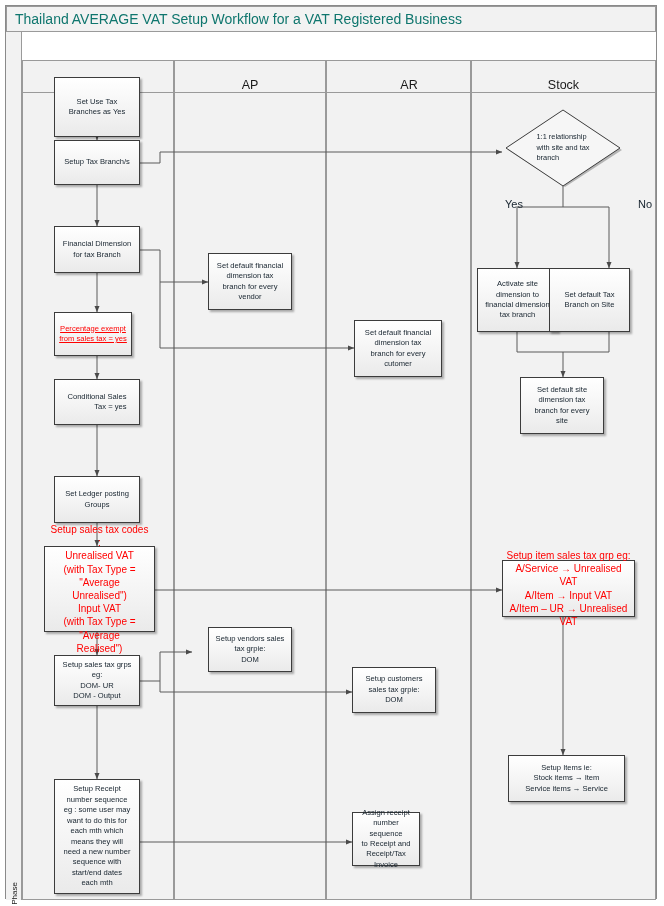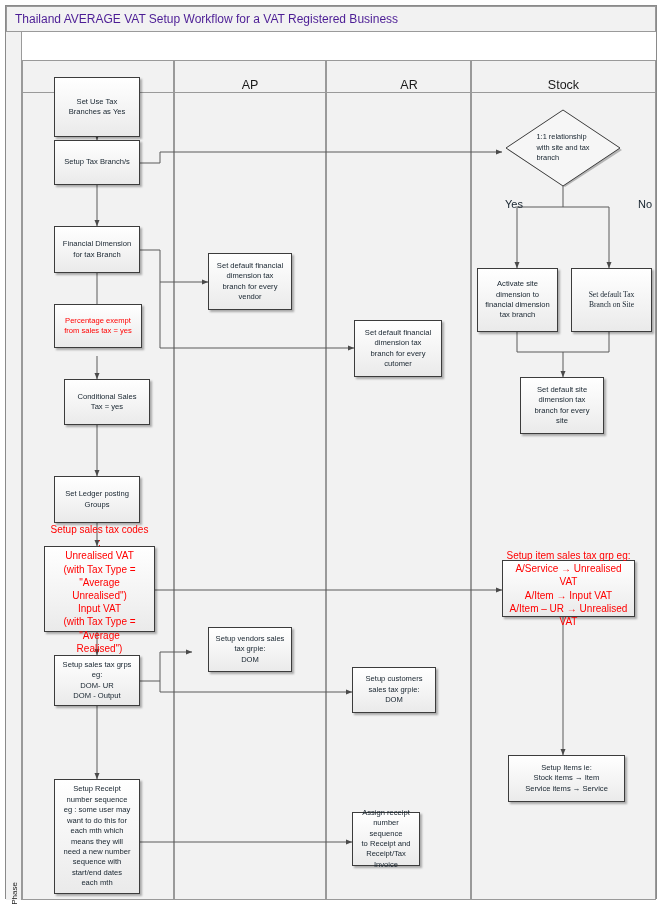--- a/index.html
+++ b/index.html
@@ -23,22 +23,22 @@
   }
   .title-bar{
     position:absolute;
     left:6px; top:6px;
     width:650px; height:26px;
     box-sizing:border-box;
     border:1px solid #9a9a9a;
     background:#f2f2f2;
     display:flex; align-items:center;
     padding-left:8px;
-    font-size:12px;
-    color:#4c1d95;
+    font-size:14px;
+    color:#0f766e;
   }
 
   
   .phase-band{
     position:absolute;
     left:6px; top:32px;
     width:16px; height:868px;
     box-sizing:border-box;
     border-right:1px solid #9a9a9a;
     background:#f2f2f2;
@@ -207,24 +207,24 @@
   <span class="branch-label" style="left:598px;top:198px;margin-left:40px;">No</span>
 
   <div class="node" style="left:54px;top:77px;width:86px;height:60px;">Set Use Tax
 Branches as Yes</div>
 
   <div class="node" style="left:54px;top:140px;width:86px;height:45px;">Setup Tax Branch/s</div>
 
   <div class="node" style="left:54px;top:226px;width:86px;height:47px;">Financial Dimension
 for tax Branch</div>
 
-  <div class="node red" style="left:54px;top:304px;width:88px;height:44px;">Percentage exempt
+  <div class="node red" style="left:54px;top:312px;width:78px;height:44px;text-decoration:underline;">Percentage exempt
 from sales tax = yes</div>
 
-  <div class="node" style="left:64px;top:379px;width:86px;height:46px;">Conditional Sales
+  <div class="node" style="left:54px;top:379px;width:86px;height:46px;text-align:right;">Conditional Sales
 Tax = yes</div>
 
   <div class="node" style="left:54px;top:476px;width:86px;height:47px;">Set Ledger posting
 Groups</div>
 
   <div class="node red sm" style="left:44px;top:546px;width:111px;height:86px;">Setup sales tax codes :
 Unrealised VAT
 (with Tax Type = "Average
 Unrealised")
 Input VAT
@@ -278,21 +278,21 @@
     <div class="diamond-text">1:1 relationship
 with site and tax
 branch</div>
   </div>
 
   <div class="node" style="left:477px;top:268px;width:81px;height:64px;">Activate site
 dimension to
 financial dimension
 tax branch</div>
 
-  <div class="node" style="left:571px;top:268px;width:81px;height:64px;font-family:Liberation Serif, serif;">Set default Tax
+  <div class="node" style="left:549px;top:268px;width:81px;height:64px;">Set default Tax
 Branch on Site</div>
 
   <div class="node" style="left:520px;top:377px;width:84px;height:57px;">Set default site
 dimension tax
 branch for every
 site</div>
 
   <div class="node red sm" style="left:502px;top:560px;width:133px;height:57px;">Setup item sales tax grp eg:
 A/Service → Unrealised VAT
 A/Item → Input VAT

